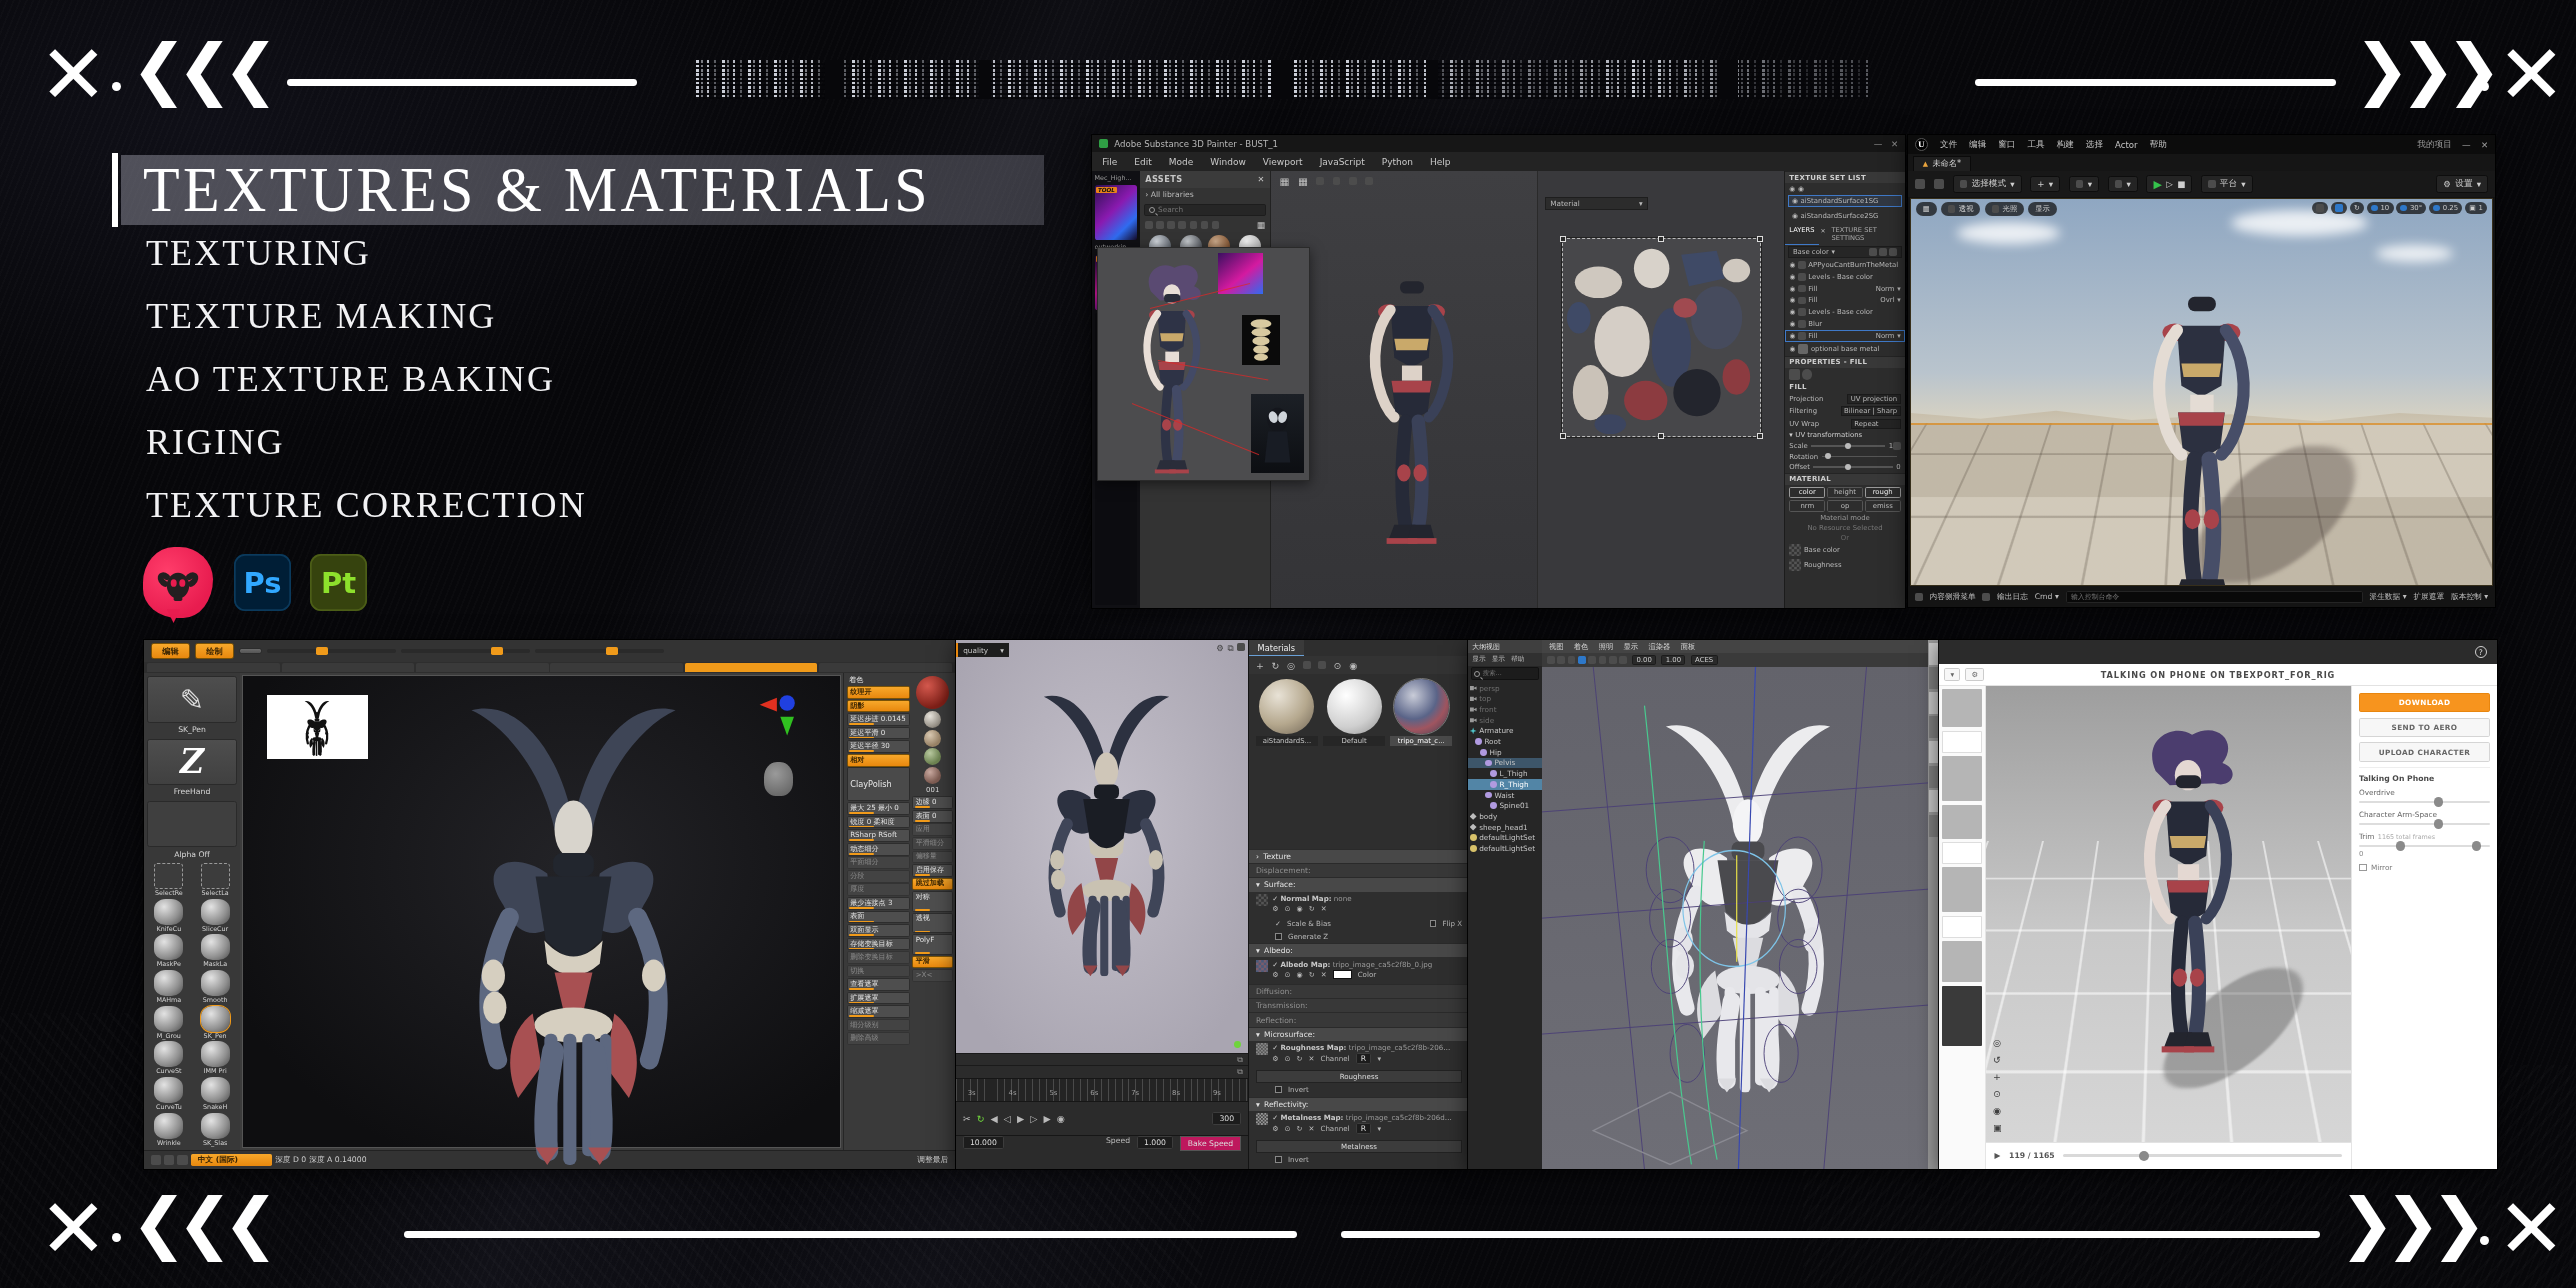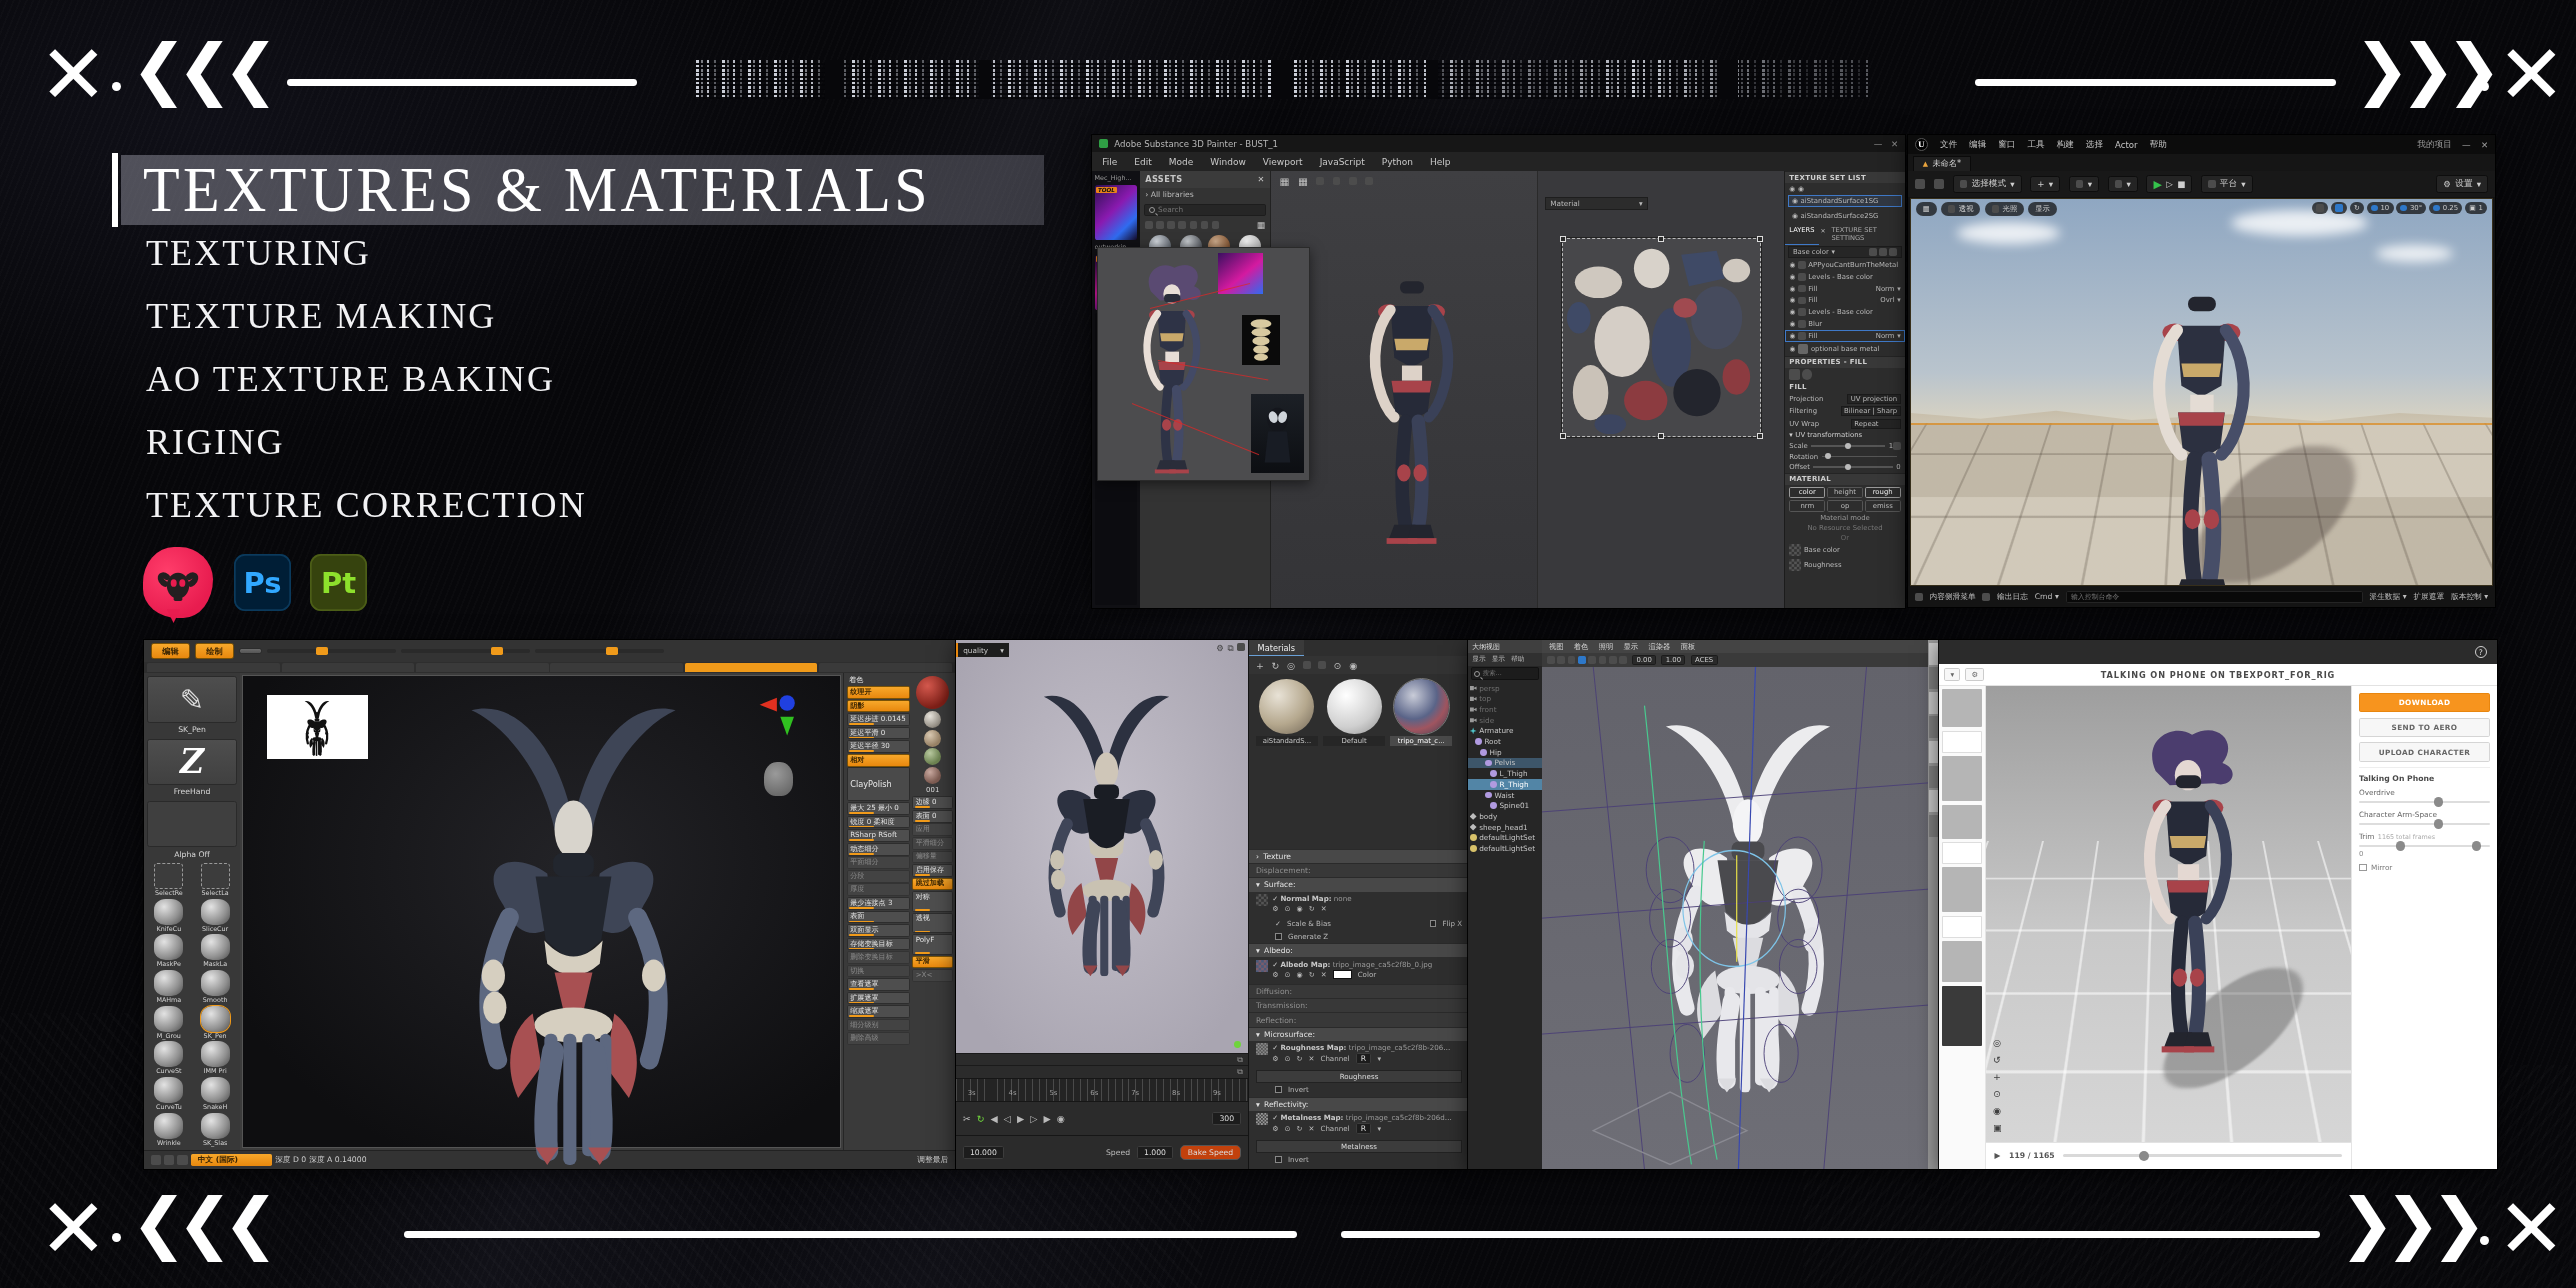--- a/index.html
+++ b/index.html
@@ -167,22 +167,22 @@
 .mt-vp{height:468px;background:radial-gradient(ellipse at 50% 45%,#c4c0ca,#a9a5b1 85%);position:relative}
 .mt-quality{position:absolute;left:0;top:3.4px;height:13.7px;background:#1d1d1d;color:#c9c9c9;display:flex;align-items:center;gap:12px;padding:0 5.2px;font-size:7.3px;border-left:2.6px solid #e8880e}
 .mt-vptools{position:absolute;right:3.4px;top:3.4px;display:flex;gap:3.4px;color:#3c3c3c;font-size:8.6px}
 .mt-gdot{position:absolute;right:6.9px;bottom:5.2px;width:6.9px;height:6.9px;border-radius:50%;background:#6fd43c}
 .mt-xrow{height:13.7px;background:#2b2b2b;border-top:0.9px solid #1a1a1a;display:flex;align-items:center;justify-content:flex-end;padding:0 5.2px;color:#9a9a9a;font-size:7.7px}
 .mt-ruler{height:26px;background:#242424;border-top:0.9px solid #161616;position:relative;color:#9f9f9f;font-size:6.9px;
 background-image:repeating-linear-gradient(90deg,#4a4a4a 0 0.9px,transparent 0.9px 6.9px)}
 .mt-ruler b{position:absolute;top:10.3px;font-weight:400}
 .mt-trans{height:39px;background:#2b2b2b;border-top:0.9px solid #161616;display:flex;align-items:center;gap:6px;padding:0 6.9px;color:#b9b9b9;font-size:9.4px}
 .mt-box{background:#1c1c1c;border:0.9px solid #3c3c3c;border-radius:1.7px;padding:0.9px 6px;font-size:7.7px;color:#ddd}
-.mt-bot{height:38px;background:#2b2b2b;border-top:0.9px solid #161616;display:flex;align-items:center;gap:6.9px;padding:0 6.9px;color:#b9b9b9}
-.mt-bakebtn{background:#c2410c;border:0.9px solid #555;border-radius:5px;padding:1.7px 6.9px;color:#ddd}
+.mt-bot{height:38px;background:#2b2b2b;border-top:0.9px solid #161616;display:flex;align-items:flex-start;gap:6.9px;padding:0 6.9px;color:#b9b9b9}
+.mt-bakebtn{background:#be185d;border:0.9px solid #555;border-radius:0;padding:1.7px 6.9px;color:#ddd}
 .mt-right{flex:1;background:#2e2e2e;border-left:0.9px solid #141414;display:flex;flex-direction:column;color:#c9c9c9;overflow:hidden}
 .mt-mtitle{background:#3a3a3a;display:inline-flex;align-self:flex-start;padding:2.6px 8.6px;font-size:8.2px;border-bottom:1.7px solid #6aa1d8;color:#eee}
 .mt-icons{display:flex;gap:7.7px;align-items:center;padding:3.4px 6.9px;background:#333;font-size:9.4px;color:#bbb}
 .mt-mats{display:flex;gap:5.2px;padding:5.2px 6.9px 8.6px}
 .mt-mat{width:62px;text-align:center}
 .mt-matsph{width:55px;height:55px;border-radius:50%;margin:0 auto;background:radial-gradient(circle at 35% 30%,#e8e2d6,#b5a88e 55%,#6e6354)}
 .mt-matsph.w{background:radial-gradient(circle at 35% 30%,#fff,#cfcfcf 60%,#8e8e8e)}
 .mt-matsph.c{background:radial-gradient(circle at 35% 30%,#c9ccd8,#5a6488 45%,#a05560 65%,#3a3f55)}
 .mt-mat span{font-size:6.9px;display:block;margin-top:1.7px;background:#262626;padding:0.9px 0}
 .mt-mat.sel .mt-matsph{outline:1.7px solid #777}

